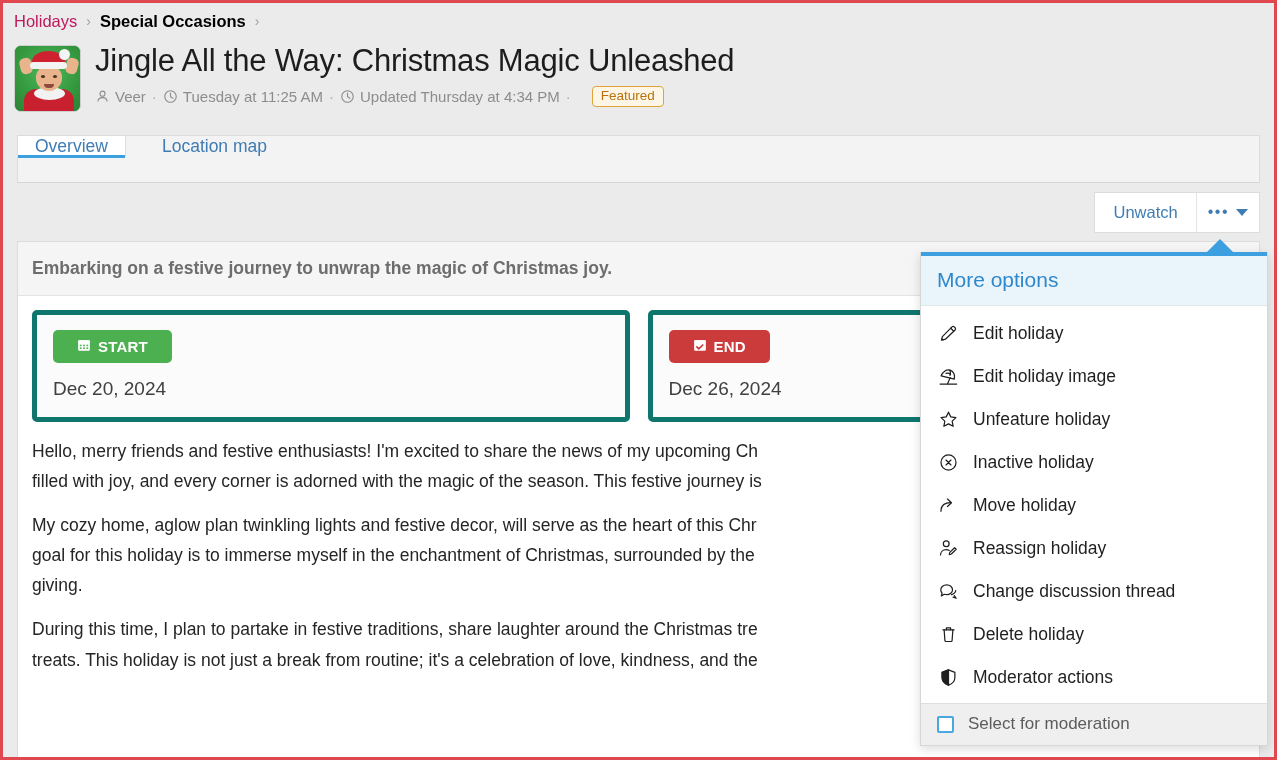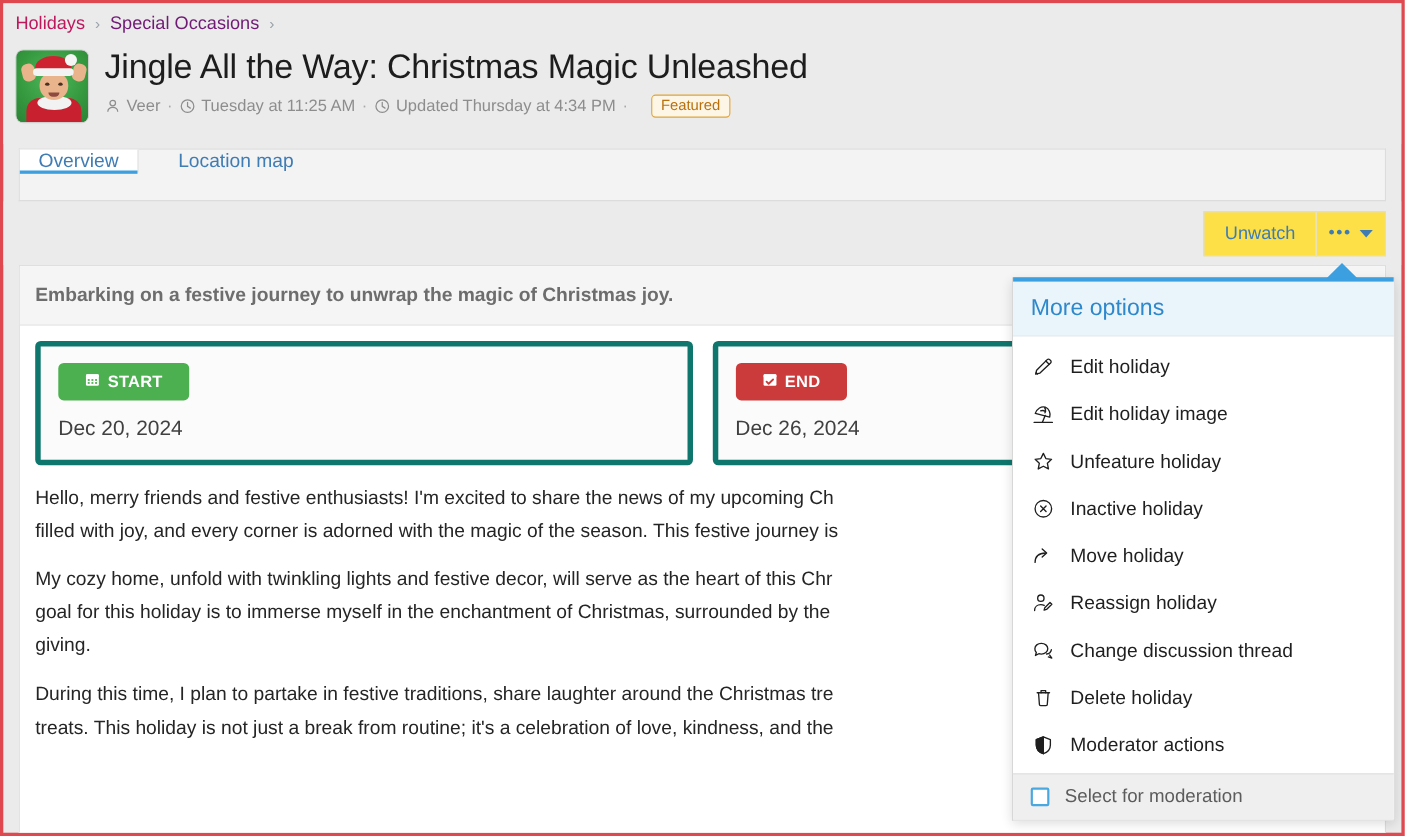--- a/index.html
+++ b/index.html
@@ -28,22 +28,22 @@
     font-size: 16.5px;
     background: #ebebeb;
   }
   .crumb-link {
     color: #be185d;
     text-decoration: none;
     cursor: pointer;
     white-space: nowrap;
   }
   .crumb-link.strong {
-    color: #701a75;
-    font-weight: normal;
+    color: #000000;
+    font-weight: bold;
   }
   .crumb-sep {
     color: #9aa3ab;
     font-size: 14px;
     line-height: 1;
   }
 
   
   .page-header {
     display: flex;
@@ -207,21 +207,21 @@
   .toolbar {
     height: 58px;
     display: flex;
     align-items: center;
     justify-content: flex-end;
     padding-right: 14px;
     background: #ebebeb;
   }
   .btn-group { display: flex; }
   .btn {
-    background: #fde047;
+    background: #ffffff;
     border: 1px solid #dcdcdc;
     color: #3f7cb4;
     font-family: "Liberation Sans", sans-serif;
     font-size: 16.5px;
     height: 41px;
     padding: 0 18px;
     cursor: pointer;
     display: flex;
     align-items: center;
     justify-content: center;
@@ -487,21 +487,21 @@
       <div class="date-value">Dec 26, 2024</div>
     </div>
   </div>
 
   <div class="body-copy">
     <p>
       <span>Hello, merry friends and festive enthusiasts! I'm excited to share the news of my upcoming Ch</span><br>
       <span>filled with joy, and every corner is adorned with the magic of the season. This festive journey is</span><br>
     </p>
     <p>
-      <span>My cozy home, unfold with twinkling lights and festive decor, will serve as the heart of this Chr</span><br>
+      <span>My cozy home, aglow plan twinkling lights and festive decor, will serve as the heart of this Chr</span><br>
       <span>goal for this holiday is to immerse myself in the enchantment of Christmas, surrounded by the</span><br>
       <span>giving.</span>
     </p>
     <p>
       <span>During this time, I plan to partake in festive traditions, share laughter around the Christmas tre</span><br>
       <span>treats. This holiday is not just a break from routine; it's a celebration of love, kindness, and the</span>
     </p>
   </div>
 </div>
 

